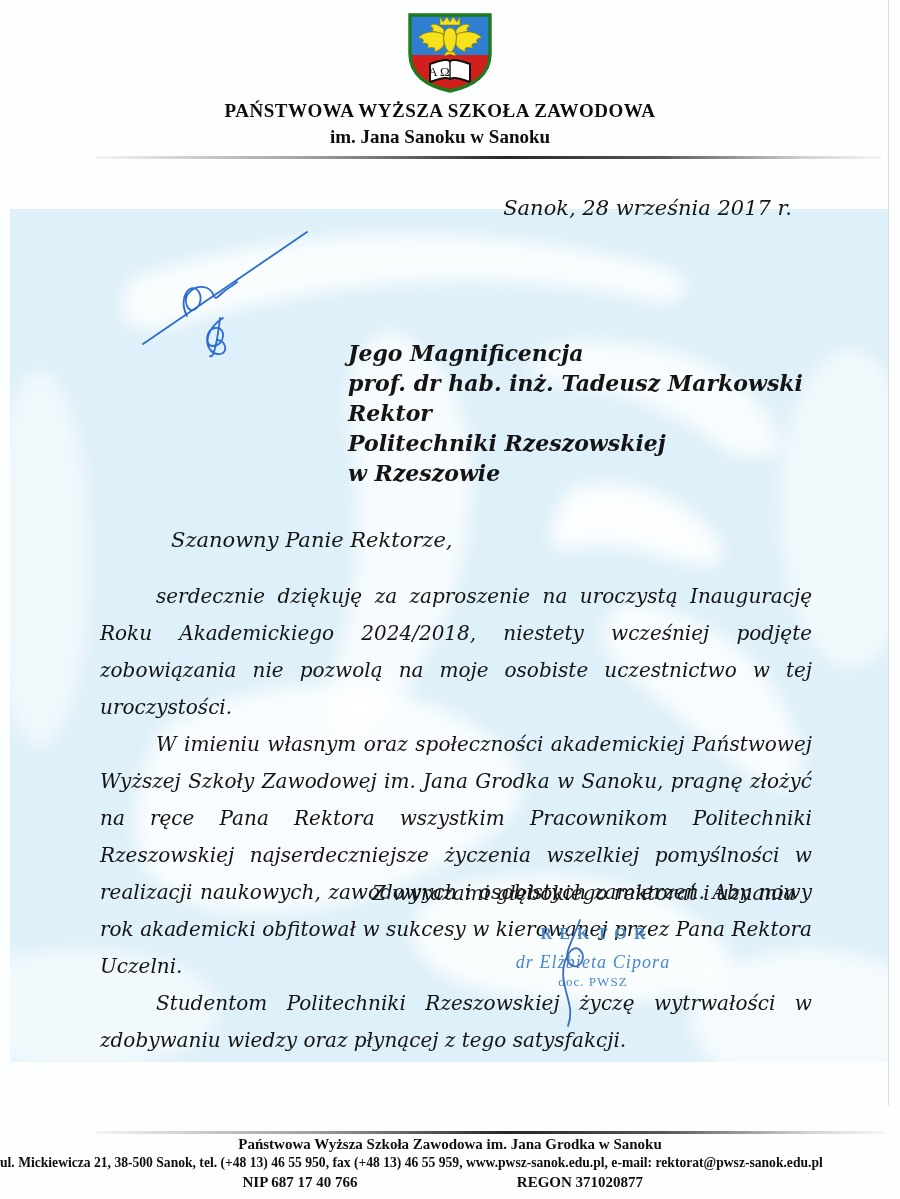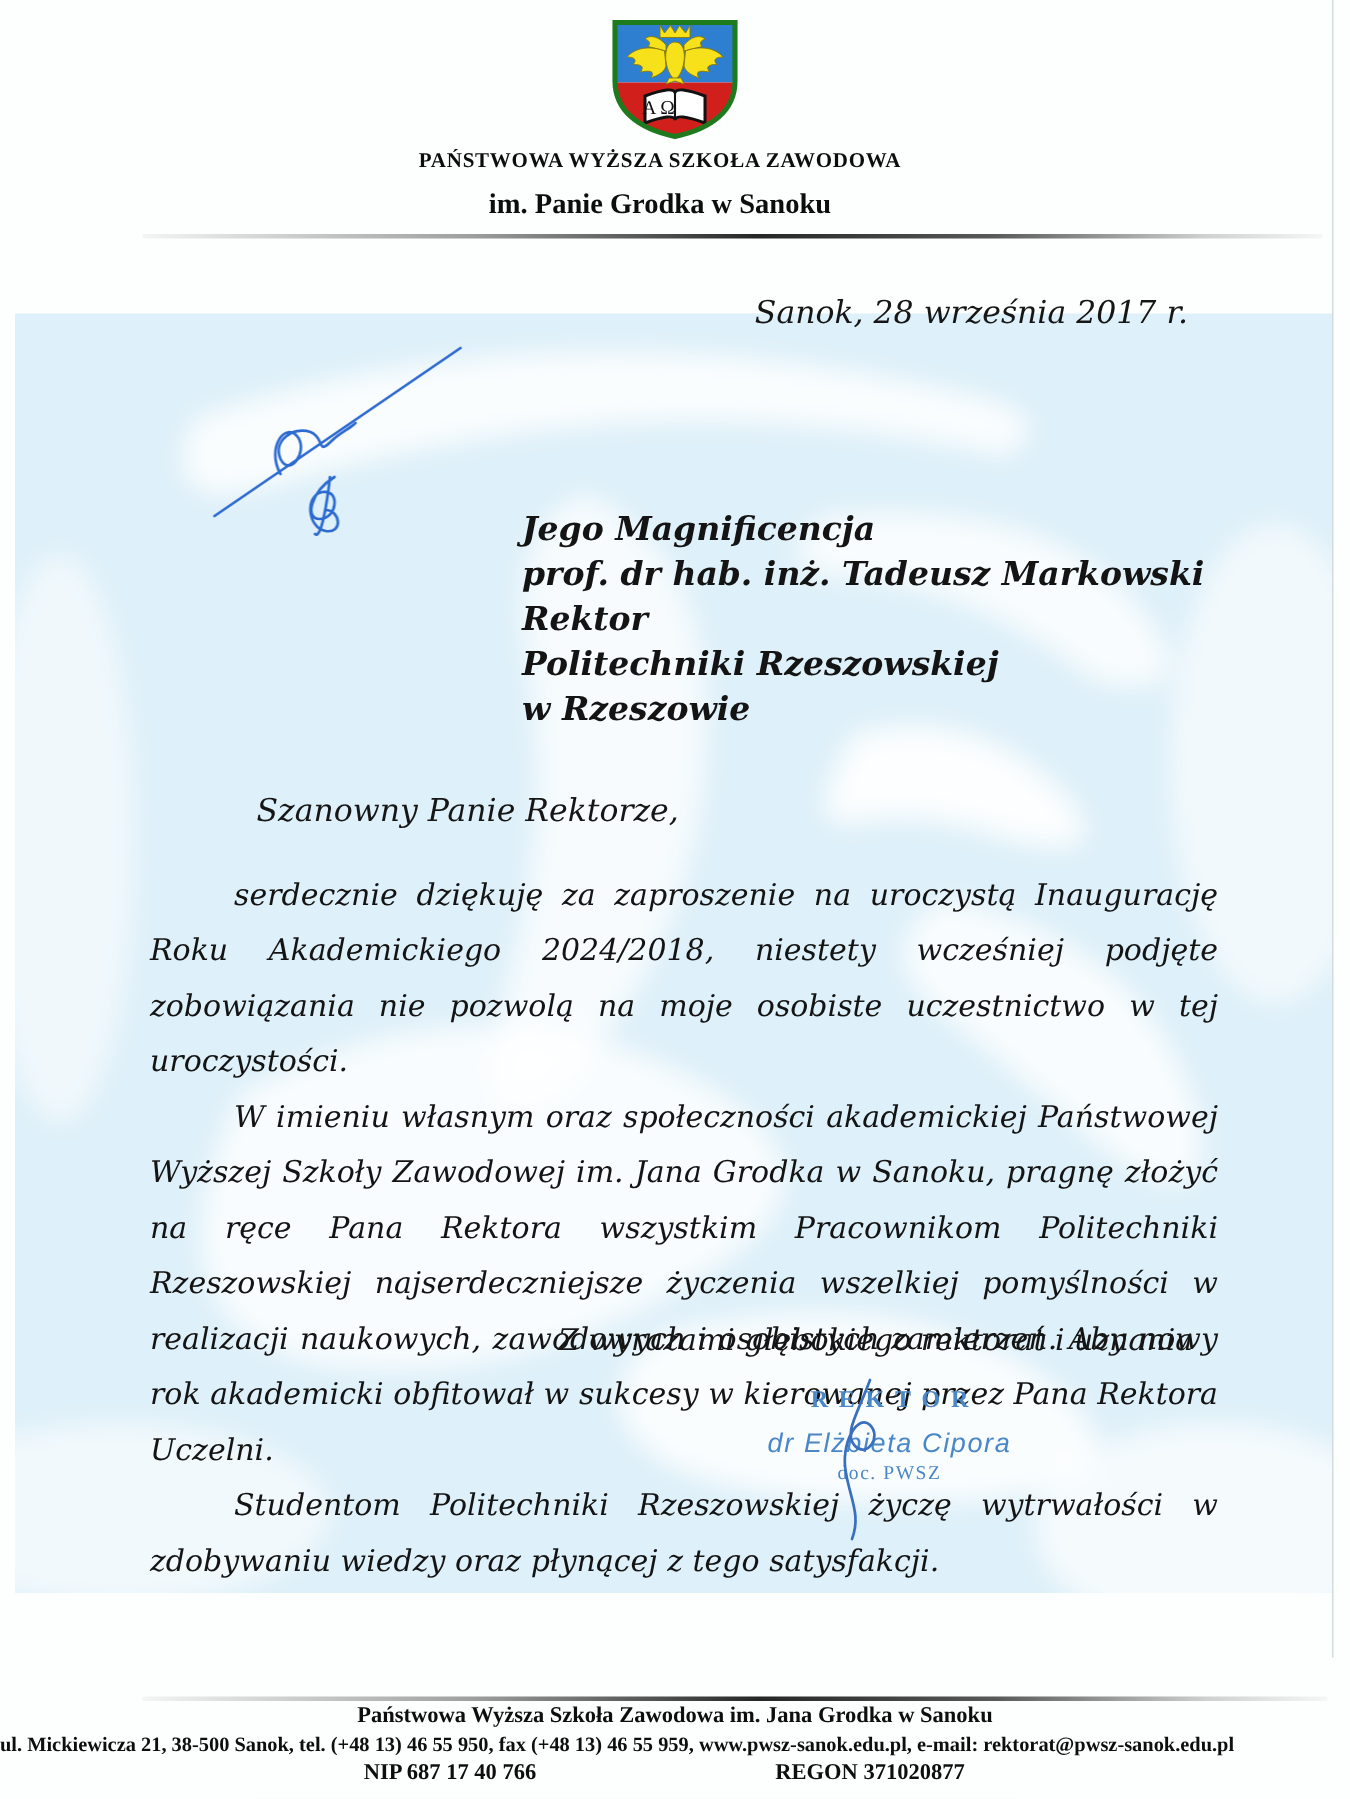--- a/index.html
+++ b/index.html
@@ -3,21 +3,21 @@
 <meta charset="utf-8">
 <style>
   html,body{margin:0;padding:0;background:#ffffff;}
   #page{
     position:relative;width:900px;height:1199px;background:#fdfefe;overflow:hidden;
     font-family:"Liberation Serif", serif;color:#111;
   }
   
   #crest{position:absolute;left:403px;top:6px;width:94px;height:88px;}
   .inst1{position:absolute;left:0;top:100px;width:880px;text-align:center;
-    font-weight:bold;font-size:14px;letter-spacing:.5px;color:#0d0d0d;}
+    font-weight:bold;font-size:19px;letter-spacing:.5px;color:#0d0d0d;}
   .inst2{position:absolute;left:0;top:126px;width:880px;text-align:center;
     font-weight:bold;font-size:19px;color:#0d0d0d;}
   .rule{position:absolute;height:3px;border-radius:2px;
     background:linear-gradient(to right,rgba(0,0,0,.04),rgba(0,0,0,.38) 28%,rgba(0,0,0,.85) 52%,rgba(0,0,0,.65) 72%,rgba(0,0,0,.18) 90%,rgba(0,0,0,.03));}
   #rule-top{left:95px;top:156px;width:787px;}
   #rule-bottom{left:95px;top:1131px;width:790px;}
   
   #scan-panel{position:absolute;left:10px;top:209px;width:878px;height:853px;
     background:#def0f9;overflow:hidden;}
   #scan-panel svg{position:absolute;left:0;top:0;}
@@ -28,21 +28,21 @@
   #recipient{position:absolute;left:348px;top:301px;font-size:22px;font-weight:bold;
     line-height:30px;color:#141414;margin-top:37px;}
   #salutation{position:absolute;left:171px;top:528px;font-size:21px;color:#161616;}
   #body-text{position:absolute;left:100px;top:578px;width:712px;font-size:20px;
     line-height:37px;text-align:justify;color:#141414;}
   #body-text p{margin:0;text-indent:56px;}
   #closing{position:absolute;left:372px;top:881px;font-size:20px;color:#161616;}
   
   #stamp{position:absolute;left:498px;top:925px;width:190px;text-align:center;color:#4a87c7;}
   #stamp .stamp-title{font-size:16px;letter-spacing:.45em;font-weight:bold;margin-left:.45em;}
-  #stamp .stamp-name{font-family:Liberation Sans, sans-serif;font-style:italic;font-size:18px;
+  #stamp .stamp-name{font-family:Liberation Serif, serif;font-style:italic;font-size:18px;
     letter-spacing:.06em;margin-top:9px;}
   #stamp .stamp-degree{font-size:13px;letter-spacing:.08em;margin-top:1px;}
   .handwriting{position:absolute;pointer-events:none;}
   
   .footer-line1{position:absolute;left:0;top:1136px;width:900px;text-align:center;
     font-weight:bold;font-size:15px;color:#0e0e0e;}
   .footer-line2{position:absolute;left:0;top:1155px;width:900px;text-align:left;
     font-weight:bold;font-size:13.6px;color:#0e0e0e;}
   .footer-line3{position:absolute;left:0;top:1174px;width:900px;font-weight:bold;
     font-size:15px;color:#0e0e0e;}
@@ -105,21 +105,21 @@
           <path d="M27 58 Q46 51 47 56 Q48 51 67 58 L67 76 Q48 69 47 74 Q46 69 27 76 Z" fill="#ffffff" stroke="#111" stroke-width="2"></path>
           <line x1="47" y1="56" x2="47" y2="74" stroke="#111" stroke-width="1.4"></line>
           <text x="36" y="70" font-size="13" font-family="Liberation Serif, serif" fill="#111" text-anchor="middle">Α Ω</text>
         </g>
       </g>
       <path d="M7 9 L87 9 L87 48 C87 68 71 80 47 85 C23 80 7 68 7 48 Z" fill="none" stroke="#1d7a1d" stroke-width="3.4"></path>
     </svg>
   </div>
 
   <div class="inst1">PAŃSTWOWA WYŻSZA SZKOŁA ZAWODOWA</div>
-  <div class="inst2">im. Panie Grodka w Sanoku</div>
+  <div class="inst2">im. Jana Sanoku w Sanoku</div>
   <div id="rule-top" class="rule"></div>
 
   <div id="date-line" class="script">Sanok, 28 września 2017 r.</div>
 
   <svg class="handwriting" style="left:135px;top:222px;" width="180" height="140" viewBox="0 0 180 140">
     <g fill="none" stroke="#2d6bd1" stroke-width="1.8" stroke-linecap="round">
       <path d="M8 122 L172 10"></path>
       <path d="M52 94 C42 76 56 58 64 70 C70 80 58 96 52 84 C47 72 60 62 72 66 C82 70 76 82 86 72 C92 66 98 64 102 60"></path>
       <path d="M88 96 C72 106 68 124 78 124 C90 124 92 104 80 106 C68 108 70 130 82 132 C94 134 92 118 82 118"></path>
       <path d="M85 96 C83 114 79 138 75 134"></path>

